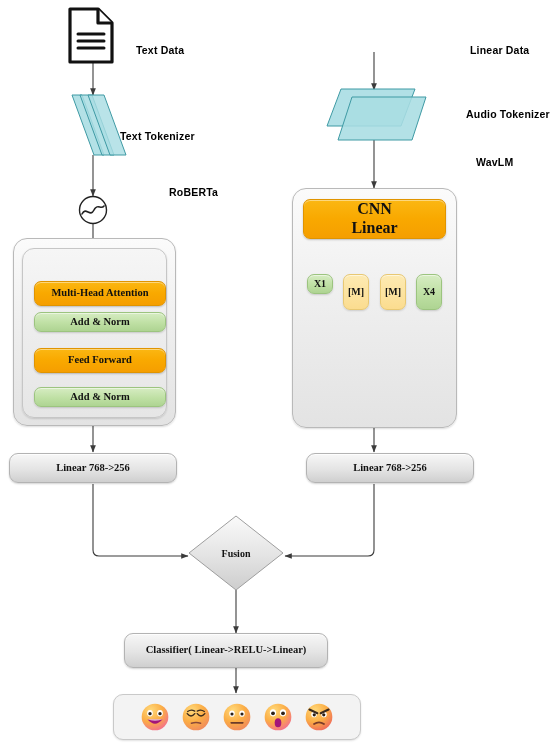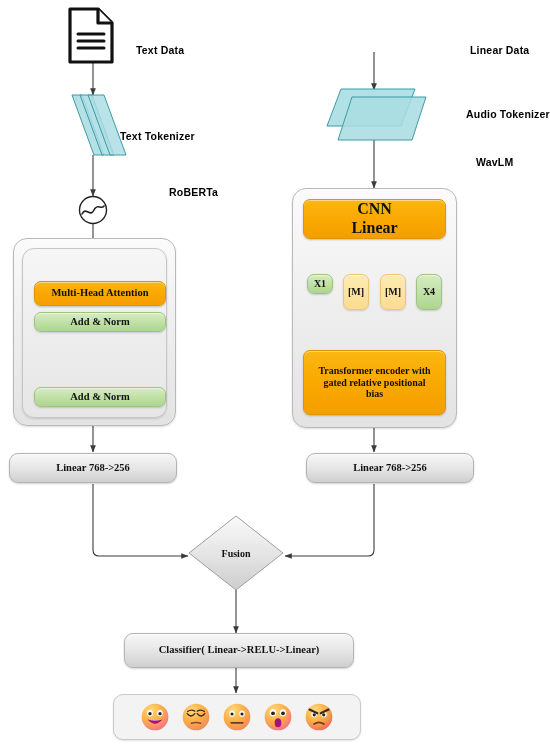--- a/index.html
+++ b/index.html
@@ -315,20 +315,23 @@
 
   <div class="grey-panel" style="left:13px; top:238px; width:163px; height:188px;"></div>
   <div class="grey-panel inner" style="left:22px; top:248px; width:145px; height:170px; border-color:#c6c6c6;"></div>
 
   <div class="blk orange" style="left:34px; top:281px; width:132px; height:25px; font-size:10.5px;">
     <span>Multi-Head Attention</span>
   </div>
   <div class="blk green" style="left:34px; top:312px; width:132px; height:20px; font-size:10.5px;">
     <span>Add &amp; Norm</span>
   </div>
+  <div class="blk orange" style="left:34px; top:348px; width:132px; height:25px; font-size:10.5px;">
+    <span>Feed Forward</span>
+  </div>
   <div class="blk green" style="left:34px; top:387px; width:132px; height:20px; font-size:10.5px;">
     <span>Add &amp; Norm</span>
   </div>
 
   <div class="grey-panel" style="left:292px; top:188px; width:165px; height:240px;"></div>
 
   <div class="blk orange" style="left:303px; top:199px; width:143px; height:40px; font-size:16px; flex-direction:column;">
     <span>CNN</span>
     <span>Linear</span>
   </div>
@@ -339,38 +342,33 @@
   <div class="blk yellow" style="left:343px; top:274px; width:26px; height:36px; font-size:10px;">
     <span>[M]</span>
   </div>
   <div class="blk yellow" style="left:380px; top:274px; width:26px; height:36px; font-size:10px;">
     <span>[M]</span>
   </div>
   <div class="blk green" style="left:416px; top:274px; width:26px; height:36px; font-size:10px;">
     <span>X4</span>
   </div>
 
-  <div class="blk orange" style="left:303px; top:350px; width:143px; height:65px; font-size:10px; flex-direction:column;">
-    <span>Transformer encoder with</span>
-    <span>gated relative positional</span>
-    <span>bias</span>
-  </div>
 
   <div class="blk grey" style="left:9px; top:453px; width:168px; height:30px; font-size:10.5px;">
     <span>Linear 768-&gt;256</span>
   </div>
   <div class="blk grey" style="left:306px; top:453px; width:168px; height:30px; font-size:10.5px;">
     <span>Linear 768-&gt;256</span>
   </div>
 
   <div class="diamond-wrap" style="left:189px; top:516px; width:94px; height:74px;">
     <div class="diamond-label">Fusion</div>
   </div>
 
-  <div class="blk grey" style="left:124px; top:633px; width:230px; height:35px; font-size:10.5px;">
+  <div class="blk grey" style="left:124px; top:633px; width:204px; height:35px; font-size:10.5px;">
     <span>Classifier( Linear-&gt;RELU-&gt;Linear)</span>
   </div>
 
   <div class="emoji-panel" style="left:113px; top:694px; width:248px; height:46px;">
 
     <svg class="emoji" viewBox="0 0 36 36">
       <defs>
           <radialGradient id="g1" cx="35%" cy="25%" r="80%">
         <stop offset="0%" stop-color="#ffd97a"></stop>
             <stop offset="55%" stop-color="#fbad45"></stop>

